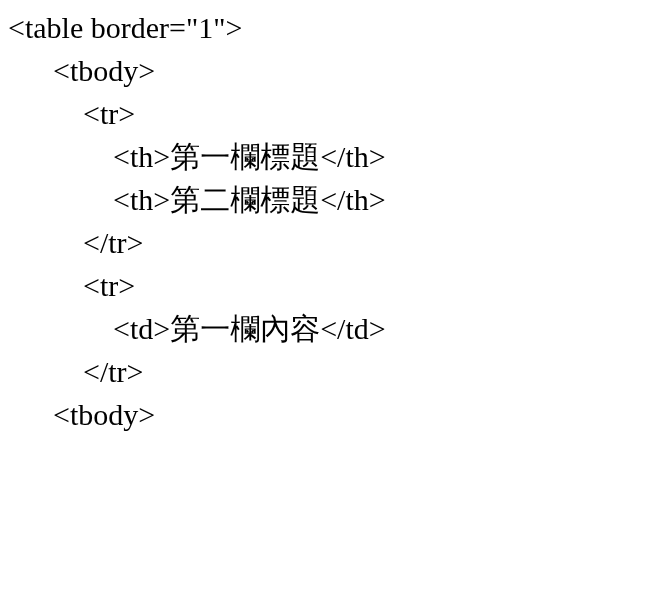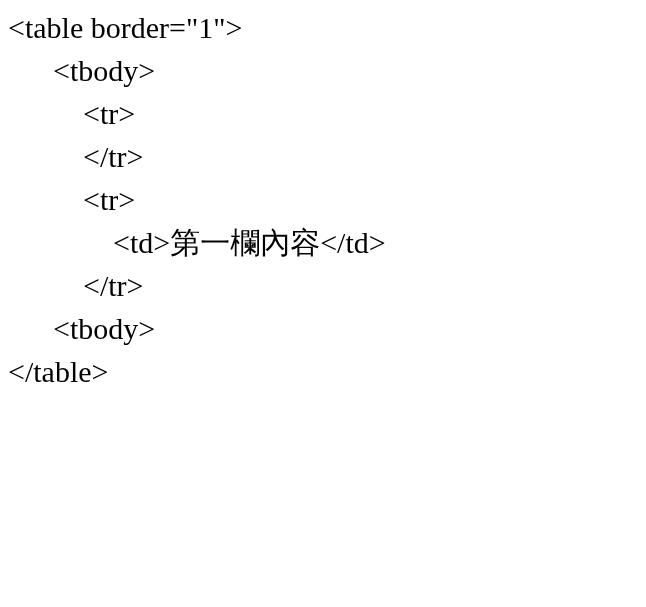--- a/index.html
+++ b/index.html
@@ -25,19 +25,20 @@
     height: 43px;
   }
 </style>
 </head>
 <body>
 
 <div class="code-block">
     <div class="code-line">&lt;table border="1"&gt;</div>
     <div class="code-line">      &lt;tbody&gt;</div>
     <div class="code-line">          &lt;tr&gt;</div>
+    <div class="code-line">              &lt;th&gt;第一欄標題&lt;/th&gt;</div>
+    <div class="code-line">              &lt;th&gt;第二欄標題&lt;/th&gt;</div>
     <div class="code-line">          &lt;/tr&gt;</div>
     <div class="code-line">          &lt;tr&gt;</div>
     <div class="code-line">              &lt;td&gt;第一欄內容&lt;/td&gt;</div>
     <div class="code-line">          &lt;/tr&gt;</div>
     <div class="code-line">      &lt;tbody&gt;</div>
-    <div class="code-line">&lt;/table&gt;</div>
   </div>
 
 </body></html>

